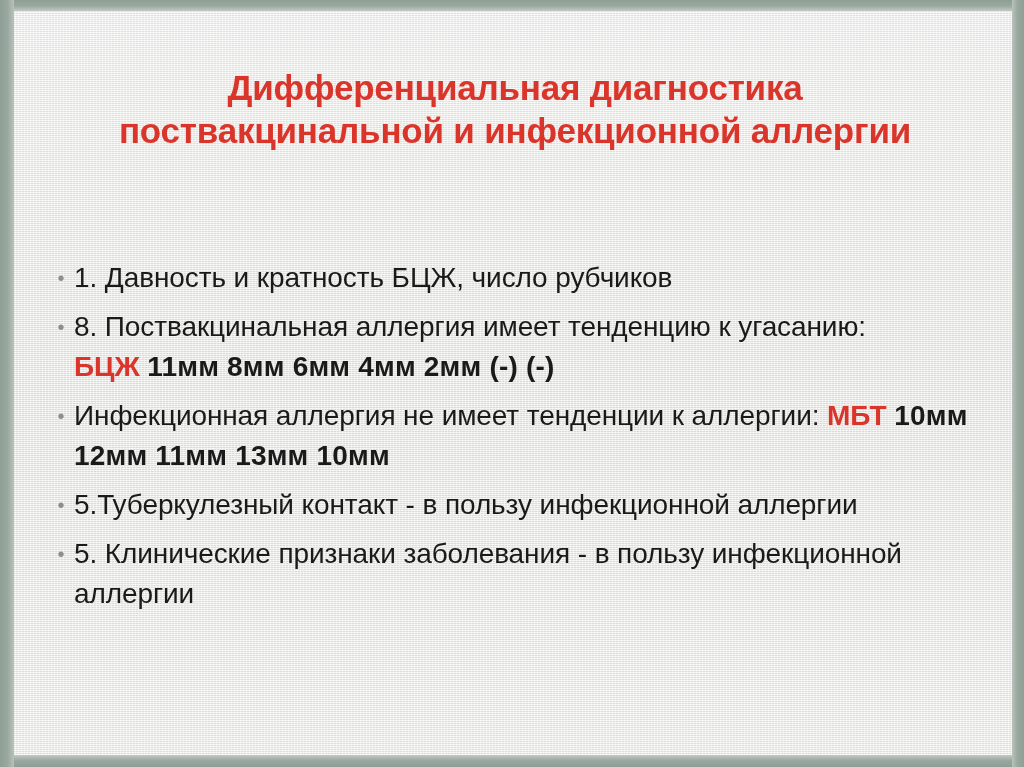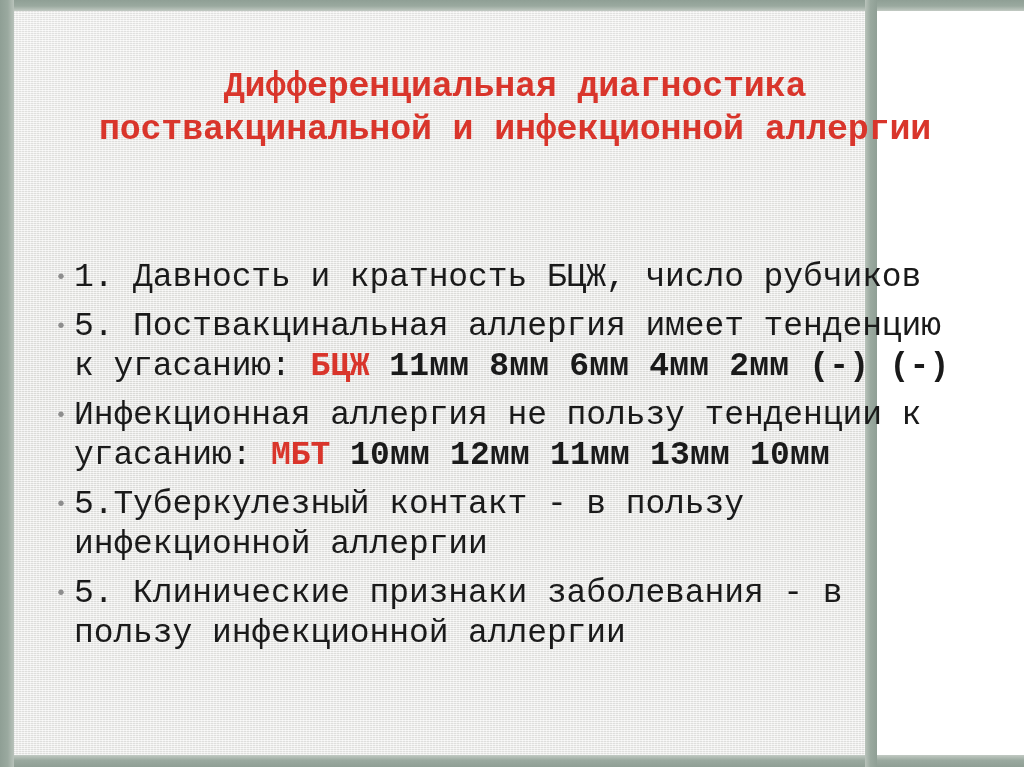--- a/index.html
+++ b/index.html
@@ -8,29 +8,28 @@
   }
   body {
     width: 1024px;
     height: 767px;
     overflow: hidden;
     font-family: "Liberation Sans", sans-serif;
     background: #ffffff;
   }
   .slide {
     position: relative;
-    width: 877px;
+    width: 1024px;
     height: 767px;
     box-sizing: border-box;
     background-color: #eeeeec;
     background-image:
       repeating-linear-gradient(0deg, rgba(255,255,255,0.55) 0px, rgba(255,255,255,0.55) 1px, rgba(0,0,0,0.035) 1px, rgba(0,0,0,0.035) 2px),
       repeating-linear-gradient(90deg, rgba(255,255,255,0.40) 0px, rgba(255,255,255,0.40) 1px, rgba(0,0,0,0.030) 1px, rgba(0,0,0,0.030) 3px),
       linear-gradient(180deg, #f1f1ef 0%, #e9e9e6 50%, #eeeeec 100%);
-    font-family: Liberation Mono, monospace;
   }
   .edge-left {
     position: absolute;
     left: 0;
     top: 0;
     width: 14px;
     height: 767px;
     background: linear-gradient(90deg, #8f9f95 0%, #9aa99f 55%, #b9c3bb 100%);
   }
   .edge-right {
@@ -90,21 +89,21 @@
     width: 26px;
     color: #8e8e8e;
     font-size: 20px;
     line-height: 40px;
     text-align: center;
     user-select: none;
   }
   .bullet-text {
     flex: 1 1 auto;
     color: #1a1a1a;
-    font-size: 33px;
+    font-size: 28px;
     line-height: 40px;
     letter-spacing: -0.1px;
   }
   .accent {
     color: #d9352b;
     font-weight: bold;
   }
   .strong-dark {
     color: #1a1a1a;
     font-weight: bold;
@@ -126,28 +125,28 @@
   <ul class="body-list">
 
     <li class="bullet-row">
       <span class="bullet-dot">•</span>
       <span class="bullet-text">1. Давность и кратность БЦЖ, число рубчиков</span>
     </li>
 
     <li class="bullet-row">
       <span class="bullet-dot">•</span>
       <span class="bullet-text">
-        <span>5. Поствакцинальная аллергия имеет тенденцию к угасанию: </span><span class="accent">БЦЖ</span>&nbsp;<span class="strong-dark">11мм  8мм  6мм  4мм  2мм  (-)  (-)</span>
+        <span>8. Поствакцинальная аллергия имеет тенденцию к угасанию: </span><span class="accent">БЦЖ</span>&nbsp;<span class="strong-dark">11мм  8мм  6мм  4мм  2мм  (-)  (-)</span>
       </span>
     </li>
 
     <li class="bullet-row">
       <span class="bullet-dot">•</span>
       <span class="bullet-text">
-        <span>Инфекционная аллергия не пользу тенденции к угасанию: </span><span class="accent">МБТ</span>&nbsp;<span class="strong-dark">10мм  12мм  11мм  13мм  10мм</span>
+        <span>Инфекционная аллергия не имеет тенденции к аллергии: </span><span class="accent">МБТ</span>&nbsp;<span class="strong-dark">10мм  12мм  11мм  13мм  10мм</span>
       </span>
     </li>
 
     <li class="bullet-row">
       <span class="bullet-dot">•</span>
       <span class="bullet-text">5.Туберкулезный контакт - в пользу инфекционной аллергии</span>
     </li>
 
     <li class="bullet-row">
       <span class="bullet-dot">•</span>

